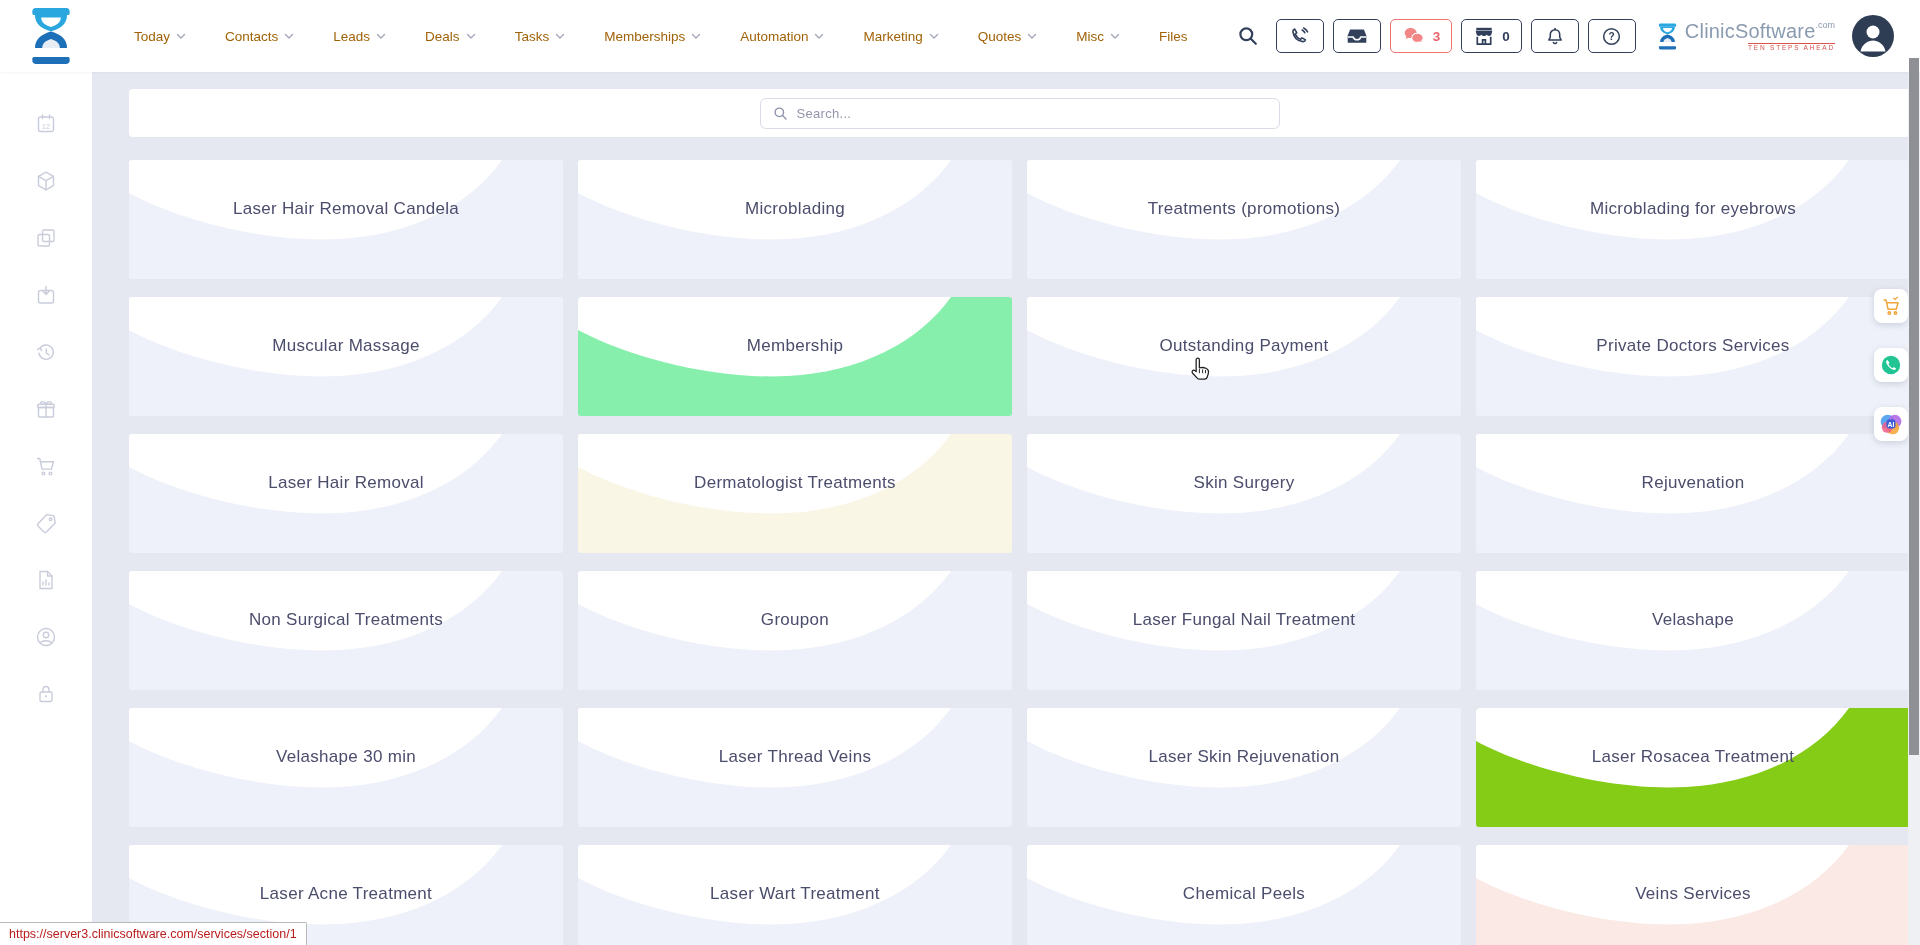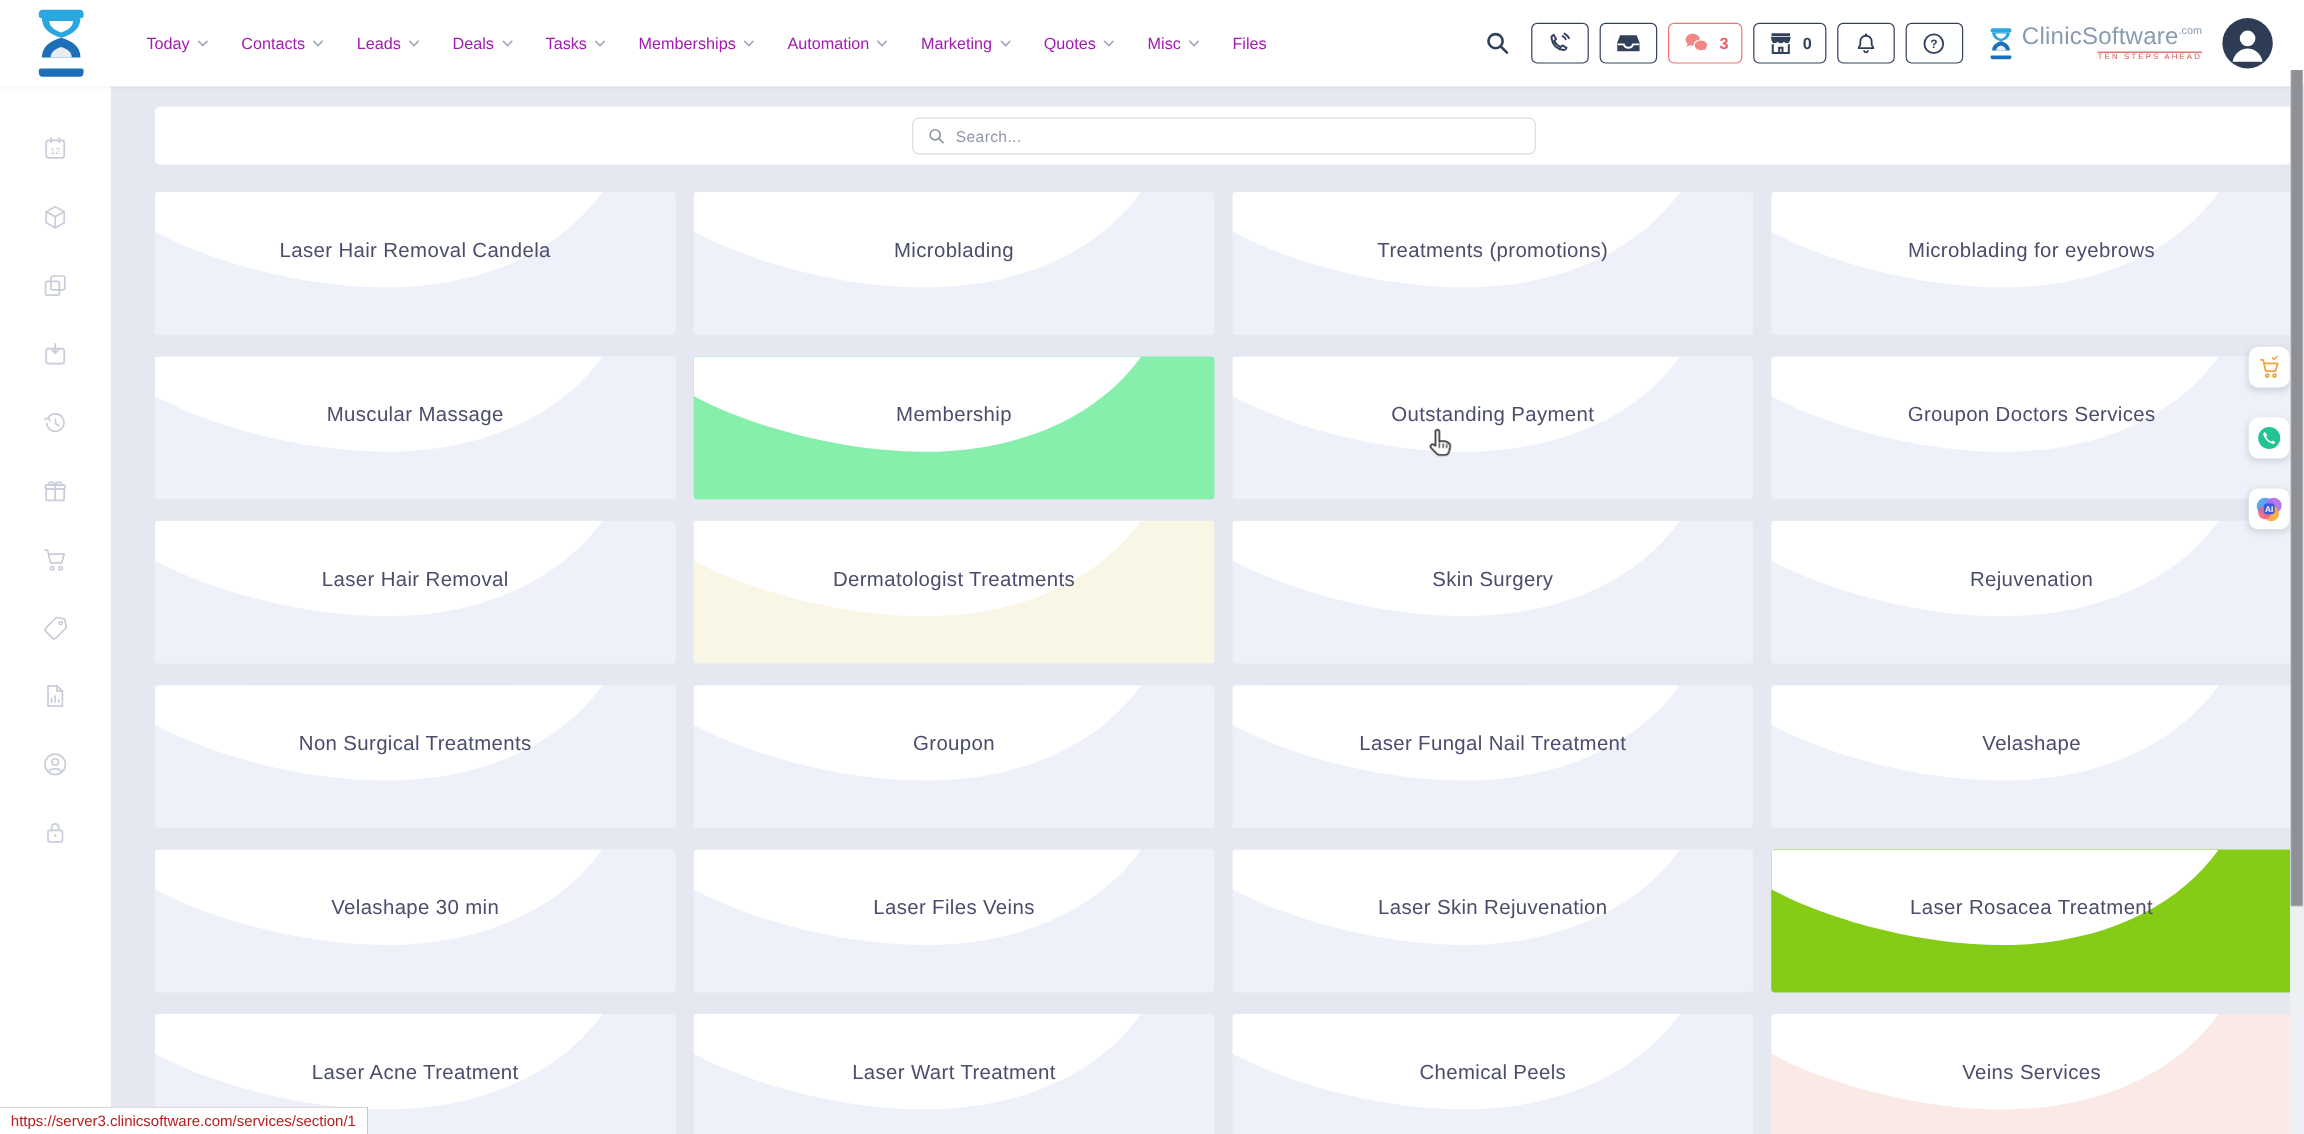--- a/index.html
+++ b/index.html
@@ -4,22 +4,22 @@
 <style>
   *{margin:0;padding:0;box-sizing:border-box;}
   html,body{width:1920px;height:945px;overflow:hidden;background:#e5e8f1;
     font-family:"Liberation Sans","DejaVu Sans",sans-serif;}
 
   
   .topnav{position:fixed;left:0;top:0;width:1920px;height:72px;background:#fff;
     display:flex;align-items:center;z-index:20;box-shadow:0 1px 2px rgba(44,62,90,.06);}
   .app-logo{margin-left:28px;width:46px;height:58px;flex:none;}
   .menu{display:flex;align-items:center;margin-left:48px;gap:27px;}
-  .menu-item{display:flex;align-items:center;gap:6px;color:#a21caf;font-size:13.5px;
-    cursor:pointer;white-space:nowrap;}
+  .menu-item{display:flex;align-items:center;gap:6px;color:#a16207;font-size:13.5px;
+    cursor:pointer;white-space:nowrap;margin-left:12px;}
   .nav-right{margin-left:auto;display:flex;align-items:center;gap:9px;padding-right:26px;}
   .nav-search{display:flex;margin-right:8px;cursor:pointer;}
   .icon-btn{height:34px;min-width:48px;padding:0 11px;border:1.7px solid #33405c;border-radius:5px;
     background:#fff;display:flex;align-items:center;justify-content:center;gap:7px;
     color:#33405c;font-size:13.5px;font-weight:bold;cursor:pointer;}
   .icon-btn.alert{border-color:#ef7373;color:#e8606a;}
   .brand{display:flex;align-items:center;gap:7px;margin:0 8px 0 12px;cursor:pointer;}
   .brand-text{line-height:1;}
   .brand-name{font-size:20px;color:#8a9ab0;letter-spacing:.2px;}
   .brand-tld{font-size:9px;color:#8a9ab0;vertical-align:top;}
@@ -325,21 +325,21 @@
       <div class="card" style="background: rgb(238, 241, 249);">
         <svg class="wave" viewBox="0 0 434 119" preserveAspectRatio="none">
           <path fill="#ffffff" d="M0,0 L373,0 C340,46 282,75 210,79 C138,83 52,61 0,33 Z"></path>
         </svg>
         <span class="label">Outstanding Payment</span>
       </div>
       <div class="card" style="background: rgb(238, 241, 249);">
         <svg class="wave" viewBox="0 0 434 119" preserveAspectRatio="none">
           <path fill="#ffffff" d="M0,0 L373,0 C340,46 282,75 210,79 C138,83 52,61 0,33 Z"></path>
         </svg>
-        <span class="label">Groupon Doctors Services</span>
+        <span class="label">Private Doctors Services</span>
       </div>
       <div class="card" style="background: rgb(238, 241, 249);">
         <svg class="wave" viewBox="0 0 434 119" preserveAspectRatio="none">
           <path fill="#ffffff" d="M0,0 L373,0 C340,46 282,75 210,79 C138,83 52,61 0,33 Z"></path>
         </svg>
         <span class="label">Laser Hair Removal</span>
       </div>
       <div class="card" style="background: rgb(250, 246, 230);">
         <svg class="wave" viewBox="0 0 434 119" preserveAspectRatio="none">
           <path fill="#ffffff" d="M0,0 L373,0 C340,46 282,75 210,79 C138,83 52,61 0,33 Z"></path>
@@ -385,21 +385,21 @@
       <div class="card" style="background: rgb(238, 241, 249);">
         <svg class="wave" viewBox="0 0 434 119" preserveAspectRatio="none">
           <path fill="#ffffff" d="M0,0 L373,0 C340,46 282,75 210,79 C138,83 52,61 0,33 Z"></path>
         </svg>
         <span class="label">Velashape 30 min</span>
       </div>
       <div class="card" style="background: rgb(238, 241, 249);">
         <svg class="wave" viewBox="0 0 434 119" preserveAspectRatio="none">
           <path fill="#ffffff" d="M0,0 L373,0 C340,46 282,75 210,79 C138,83 52,61 0,33 Z"></path>
         </svg>
-        <span class="label">Laser Files Veins</span>
+        <span class="label">Laser Thread Veins</span>
       </div>
       <div class="card" style="background: rgb(238, 241, 249);">
         <svg class="wave" viewBox="0 0 434 119" preserveAspectRatio="none">
           <path fill="#ffffff" d="M0,0 L373,0 C340,46 282,75 210,79 C138,83 52,61 0,33 Z"></path>
         </svg>
         <span class="label">Laser Skin Rejuvenation</span>
       </div>
       <div class="card" style="background: #84cc16;">
         <svg class="wave" viewBox="0 0 434 119" preserveAspectRatio="none">
           <path fill="#ffffff" d="M0,0 L373,0 C340,46 282,75 210,79 C138,83 52,61 0,33 Z"></path>

